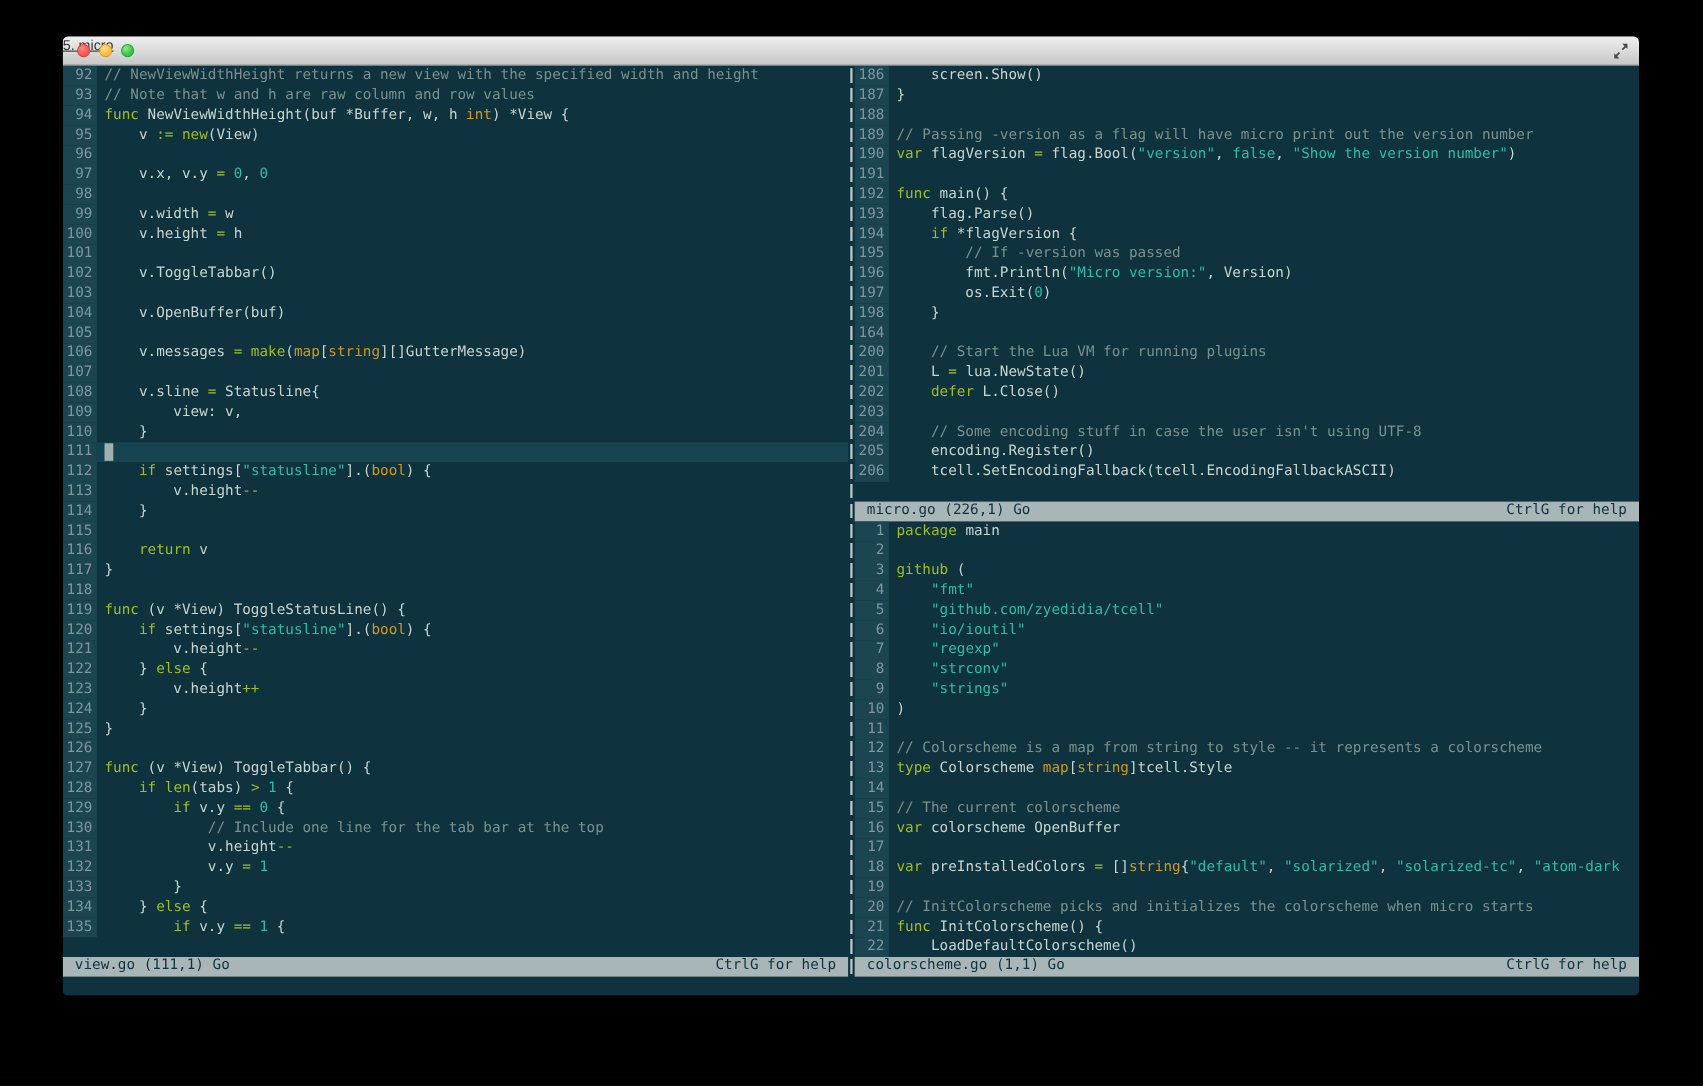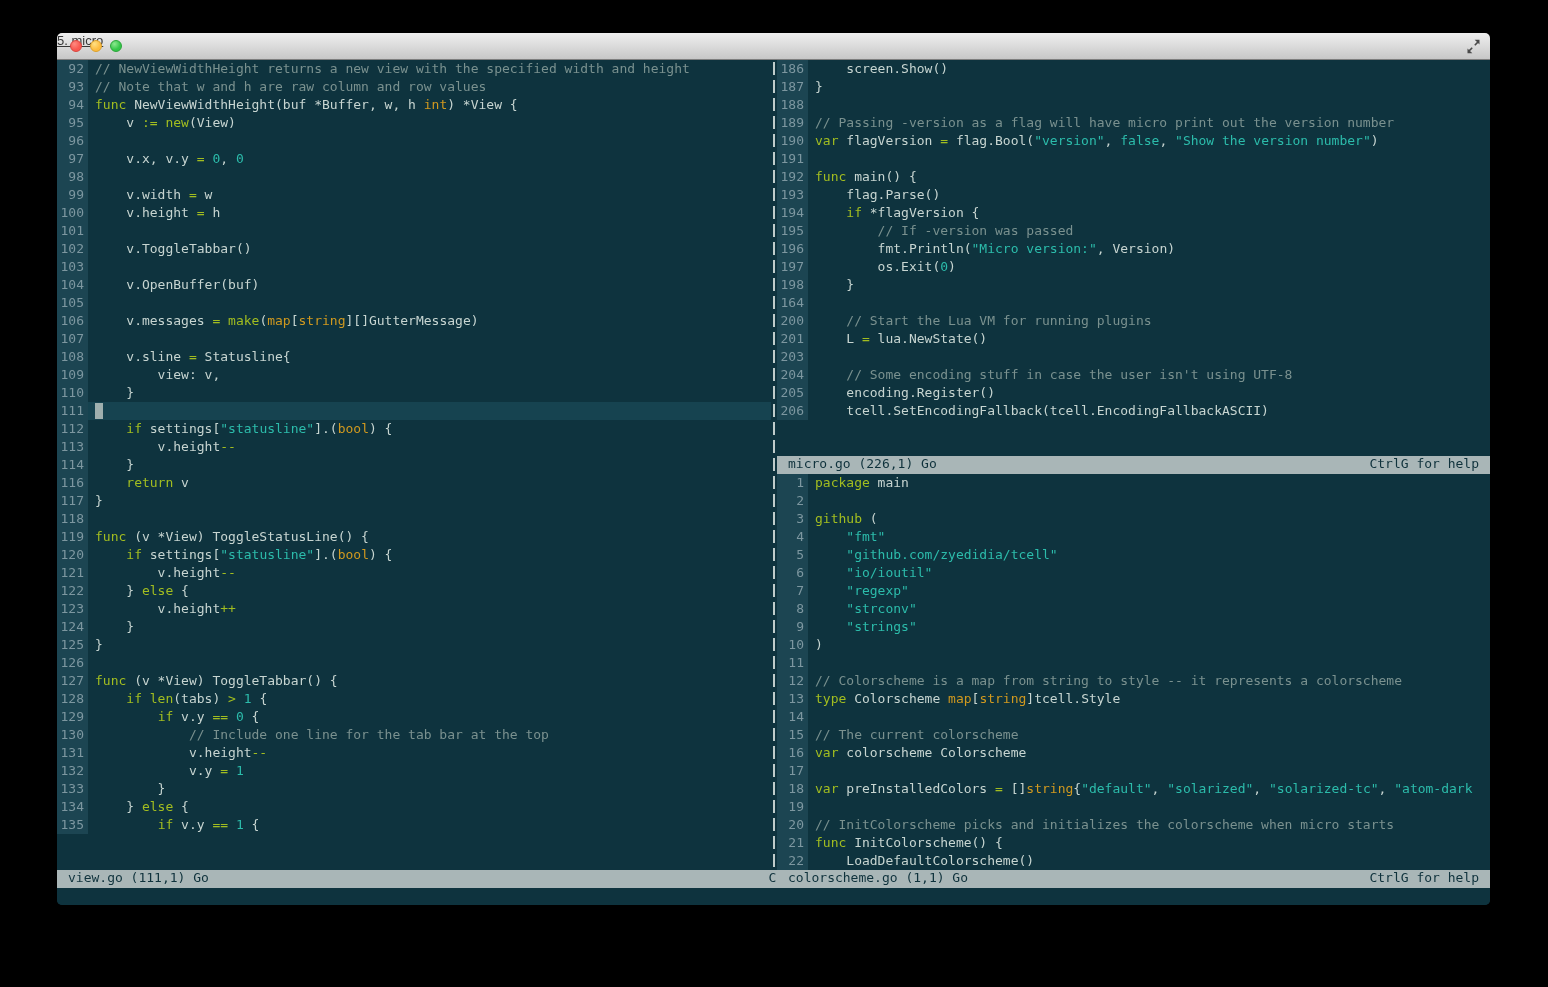--- a/index.html
+++ b/index.html
@@ -25,21 +25,21 @@
   .row.cur .code{background:#164350;}
   .cursor{position:absolute;left:7px;top:1px;width:8px;height:16px;background:#9fb0af;}
   .tk-d{color:#c7d5d1;}
   .tk-c{color:#7a918f;}
   .tk-k{color:#a2bd20;}
   .tk-s{color:#2cbcab;}
   .tk-t{color:#d0991f;}
   .statusbar{position:absolute;height:18px;line-height:18px;background:#a9b6b7;color:#0f323c;
              display:flex;justify-content:space-between;padding:0 11px;box-sizing:border-box;
              font:13px "DejaVu Sans Mono",monospace;white-space:pre;}
-  .sb-left{left:0;top:810px;width:832px;}
+  .sb-left{left:0;top:810px;width:714px;}
   .sb-mid{left:720px;top:396px;width:713px;}
   .sb-br{left:720px;top:810px;width:713px;}
   .vdivider{position:absolute;left:714px;top:0;width:6px;height:828px;}
   .vdivider .dash{position:absolute;left:2px;top:2px;width:2px;height:100%;
                   background:repeating-linear-gradient(#bfcccb 0 13px,transparent 13px 18px);}
   .cmdline{position:absolute;left:0;top:828px;width:100%;height:17px;background:#0e333e;}
 </style>
 </head>
 <body>
 
@@ -79,20 +79,21 @@
         <div class="row"><span class="gut">105</span><span class="code"></span></div>
         <div class="row"><span class="gut">106</span><span class="code"><span class="tk-d">    v.messages </span><span class="tk-k">=</span><span class="tk-d"> </span><span class="tk-k">make</span><span class="tk-d">(</span><span class="tk-t">map</span><span class="tk-d">[</span><span class="tk-t">string</span><span class="tk-d">][]GutterMessage)</span></span></div>
         <div class="row"><span class="gut">107</span><span class="code"></span></div>
         <div class="row"><span class="gut">108</span><span class="code"><span class="tk-d">    v.sline </span><span class="tk-k">=</span><span class="tk-d"> Statusline{</span></span></div>
         <div class="row"><span class="gut">109</span><span class="code"><span class="tk-d">        view: v,</span></span></div>
         <div class="row"><span class="gut">110</span><span class="code"><span class="tk-d">    }</span></span></div>
         <div class="row cur"><span class="gut">111</span><span class="code"><span class="cursor"></span></span></div>
         <div class="row"><span class="gut">112</span><span class="code"><span class="tk-d">    </span><span class="tk-k">if</span><span class="tk-d"> settings[</span><span class="tk-s">"statusline"</span><span class="tk-d">].(</span><span class="tk-t">bool</span><span class="tk-d">) {</span></span></div>
         <div class="row"><span class="gut">113</span><span class="code"><span class="tk-d">        v.height</span><span class="tk-k">--</span></span></div>
         <div class="row"><span class="gut">114</span><span class="code"><span class="tk-d">    }</span></span></div>
+        <div class="row"><span class="gut">115</span><span class="code"></span></div>
         <div class="row"><span class="gut">116</span><span class="code"><span class="tk-d">    </span><span class="tk-k">return</span><span class="tk-d"> v</span></span></div>
         <div class="row"><span class="gut">117</span><span class="code"><span class="tk-d">}</span></span></div>
         <div class="row"><span class="gut">118</span><span class="code"></span></div>
         <div class="row"><span class="gut">119</span><span class="code"><span class="tk-k">func</span><span class="tk-d"> (v *View) ToggleStatusLine() {</span></span></div>
         <div class="row"><span class="gut">120</span><span class="code"><span class="tk-d">    </span><span class="tk-k">if</span><span class="tk-d"> settings[</span><span class="tk-s">"statusline"</span><span class="tk-d">].(</span><span class="tk-t">bool</span><span class="tk-d">) {</span></span></div>
         <div class="row"><span class="gut">121</span><span class="code"><span class="tk-d">        v.height</span><span class="tk-k">--</span></span></div>
         <div class="row"><span class="gut">122</span><span class="code"><span class="tk-d">    } </span><span class="tk-k">else</span><span class="tk-d"> {</span></span></div>
         <div class="row"><span class="gut">123</span><span class="code"><span class="tk-d">        v.height</span><span class="tk-k">++</span></span></div>
         <div class="row"><span class="gut">124</span><span class="code"><span class="tk-d">    }</span></span></div>
         <div class="row"><span class="gut">125</span><span class="code"><span class="tk-d">}</span></span></div>
@@ -122,20 +123,21 @@
         <div class="row"><span class="gut">192</span><span class="code"><span class="tk-k">func</span><span class="tk-d"> main() {</span></span></div>
         <div class="row"><span class="gut">193</span><span class="code"><span class="tk-d">    flag.Parse()</span></span></div>
         <div class="row"><span class="gut">194</span><span class="code"><span class="tk-d">    </span><span class="tk-k">if</span><span class="tk-d"> *flagVersion {</span></span></div>
         <div class="row"><span class="gut">195</span><span class="code"><span class="tk-c">        // If -version was passed</span></span></div>
         <div class="row"><span class="gut">196</span><span class="code"><span class="tk-d">        fmt.Println(</span><span class="tk-s">"Micro version:"</span><span class="tk-d">, Version)</span></span></div>
         <div class="row"><span class="gut">197</span><span class="code"><span class="tk-d">        os.Exit(</span><span class="tk-s">0</span><span class="tk-d">)</span></span></div>
         <div class="row"><span class="gut">198</span><span class="code"><span class="tk-d">    }</span></span></div>
         <div class="row"><span class="gut">164</span><span class="code"></span></div>
         <div class="row"><span class="gut">200</span><span class="code"><span class="tk-c">    // Start the Lua VM for running plugins</span></span></div>
         <div class="row"><span class="gut">201</span><span class="code"><span class="tk-d">    L </span><span class="tk-k">=</span><span class="tk-d"> lua.NewState()</span></span></div>
+        <div class="row"><span class="gut">202</span><span class="code"><span class="tk-d">    </span><span class="tk-k">defer</span><span class="tk-d"> L.Close()</span></span></div>
         <div class="row"><span class="gut">203</span><span class="code"></span></div>
         <div class="row"><span class="gut">204</span><span class="code"><span class="tk-c">    // Some encoding stuff in case the user isn't using UTF-8</span></span></div>
         <div class="row"><span class="gut">205</span><span class="code"><span class="tk-d">    encoding.Register()</span></span></div>
         <div class="row"><span class="gut">206</span><span class="code"><span class="tk-d">    tcell.SetEncodingFallback(tcell.EncodingFallbackASCII)</span></span></div>
       </div>
 
     <div class="statusbar sb-mid">
       <span>micro.go (226,1) Go</span>
       <span>CtrlG for help</span>
     </div>
@@ -149,21 +151,21 @@
         <div class="row"><span class="gut">6</span><span class="code"><span class="tk-d">    </span><span class="tk-s">"io/ioutil"</span></span></div>
         <div class="row"><span class="gut">7</span><span class="code"><span class="tk-d">    </span><span class="tk-s">"regexp"</span></span></div>
         <div class="row"><span class="gut">8</span><span class="code"><span class="tk-d">    </span><span class="tk-s">"strconv"</span></span></div>
         <div class="row"><span class="gut">9</span><span class="code"><span class="tk-d">    </span><span class="tk-s">"strings"</span></span></div>
         <div class="row"><span class="gut">10</span><span class="code"><span class="tk-d">)</span></span></div>
         <div class="row"><span class="gut">11</span><span class="code"></span></div>
         <div class="row"><span class="gut">12</span><span class="code"><span class="tk-c">// Colorscheme is a map from string to style -- it represents a colorscheme</span></span></div>
         <div class="row"><span class="gut">13</span><span class="code"><span class="tk-k">type</span><span class="tk-d"> Colorscheme </span><span class="tk-t">map</span><span class="tk-d">[</span><span class="tk-t">string</span><span class="tk-d">]tcell.Style</span></span></div>
         <div class="row"><span class="gut">14</span><span class="code"></span></div>
         <div class="row"><span class="gut">15</span><span class="code"><span class="tk-c">// The current colorscheme</span></span></div>
-        <div class="row"><span class="gut">16</span><span class="code"><span class="tk-k">var</span><span class="tk-d"> colorscheme Colorscheme</span></span></div>
+        <div class="row"><span class="gut">16</span><span class="code"><span class="tk-k">var</span><span class="tk-d"> colorscheme OpenBuffer</span></span></div>
         <div class="row"><span class="gut">17</span><span class="code"></span></div>
         <div class="row"><span class="gut">18</span><span class="code"><span class="tk-k">var</span><span class="tk-d"> preInstalledColors </span><span class="tk-k">=</span><span class="tk-d"> []</span><span class="tk-t">string</span><span class="tk-d">{</span><span class="tk-s">"default"</span><span class="tk-d">, </span><span class="tk-s">"solarized"</span><span class="tk-d">, </span><span class="tk-s">"solarized-tc"</span><span class="tk-d">, </span><span class="tk-s">"atom-dark</span></span></div>
         <div class="row"><span class="gut">19</span><span class="code"></span></div>
         <div class="row"><span class="gut">20</span><span class="code"><span class="tk-c">// InitColorscheme picks and initializes the colorscheme when micro starts</span></span></div>
         <div class="row"><span class="gut">21</span><span class="code"><span class="tk-k">func</span><span class="tk-d"> InitColorscheme() {</span></span></div>
         <div class="row"><span class="gut">22</span><span class="code"><span class="tk-d">    LoadDefaultColorscheme()</span></span></div>
       </div>
 
     <div class="statusbar sb-left">
       <span>view.go (111,1) Go</span>

